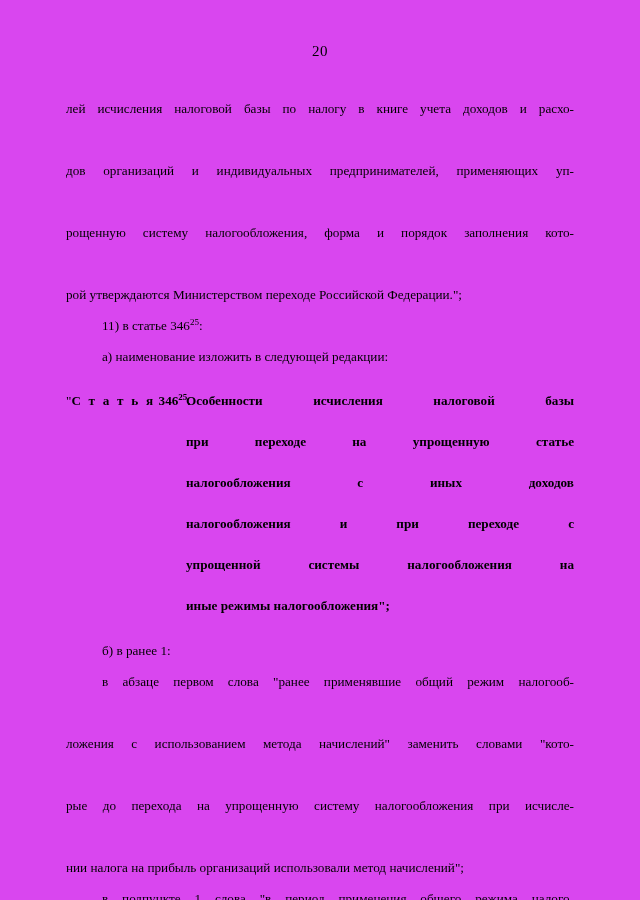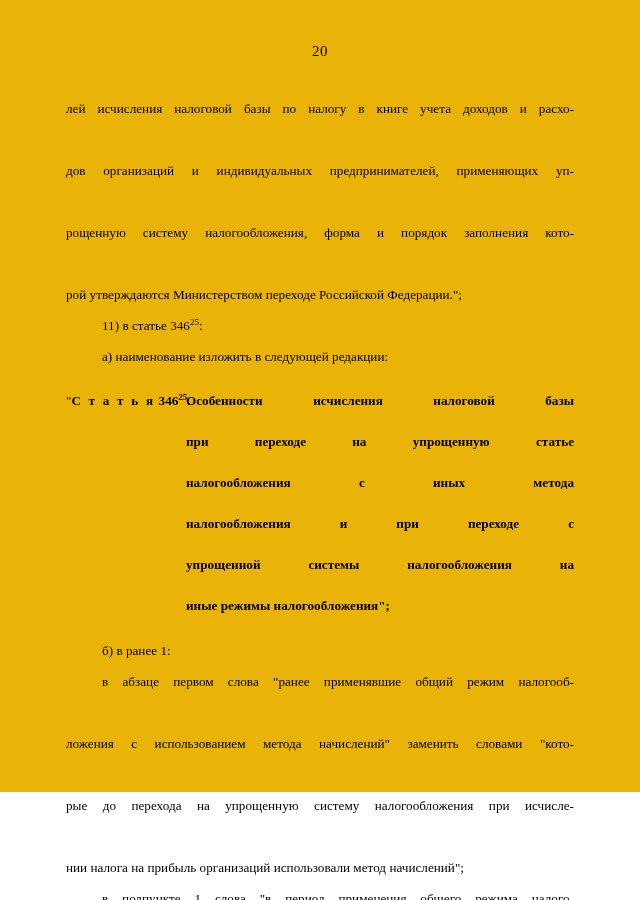--- a/index.html
+++ b/index.html
@@ -9,24 +9,24 @@
   }
   body {
     width: 640px;
     height: 900px;
     font-family: "Liberation Serif", serif;
     color: #000000;
   }
   .page {
     position: relative;
     width: 640px;
-    height: 792px;
+    height: 900px;
     box-sizing: border-box;
     padding: 44px 66px 8px 66px;
-    background: #eab308;
+    background: #d946ef;
   }
   .page-number {
     text-align: center;
     font-size: 15px;
     line-height: 1;
     margin: 0 0 34px 0;
     letter-spacing: 0.5px;
   }
   p.body-text {
     margin: 0 0 0 0;
@@ -92,21 +92,21 @@
 
   <p class="body-text indent">а) наименование изложить в следующей редакции:</p>
 
   <div class="gap-sm"></div>
 
   <div class="quote-block">
     <span>"</span><span class="bold spaced">С т а т ь я</span><span class="bold"> 346</span><sup class="bold">25</sup><span class="bold">.</span>
     <span class="quote-body" style="display:block; padding-left:120px; margin-top:-20.5px;">
       <span class="justify-stretch" style="display:block">Особенности исчисления налоговой базы</span>
       <span class="justify-stretch" style="display:block">при переходе на упрощенную статье</span>
-      <span class="justify-stretch" style="display:block">налогообложения с иных метода</span>
+      <span class="justify-stretch" style="display:block">налогообложения с иных доходов</span>
       <span class="justify-stretch" style="display:block">налогообложения и при переходе с</span>
       <span class="justify-stretch" style="display:block">упрощенной системы налогообложения на</span>
       <span style="display:block">иные режимы налогообложения";</span>
     </span>
   </div>
 
   <div class="gap-md"></div>
 
   <p class="body-text indent">б) в ранее 1:</p>
 

